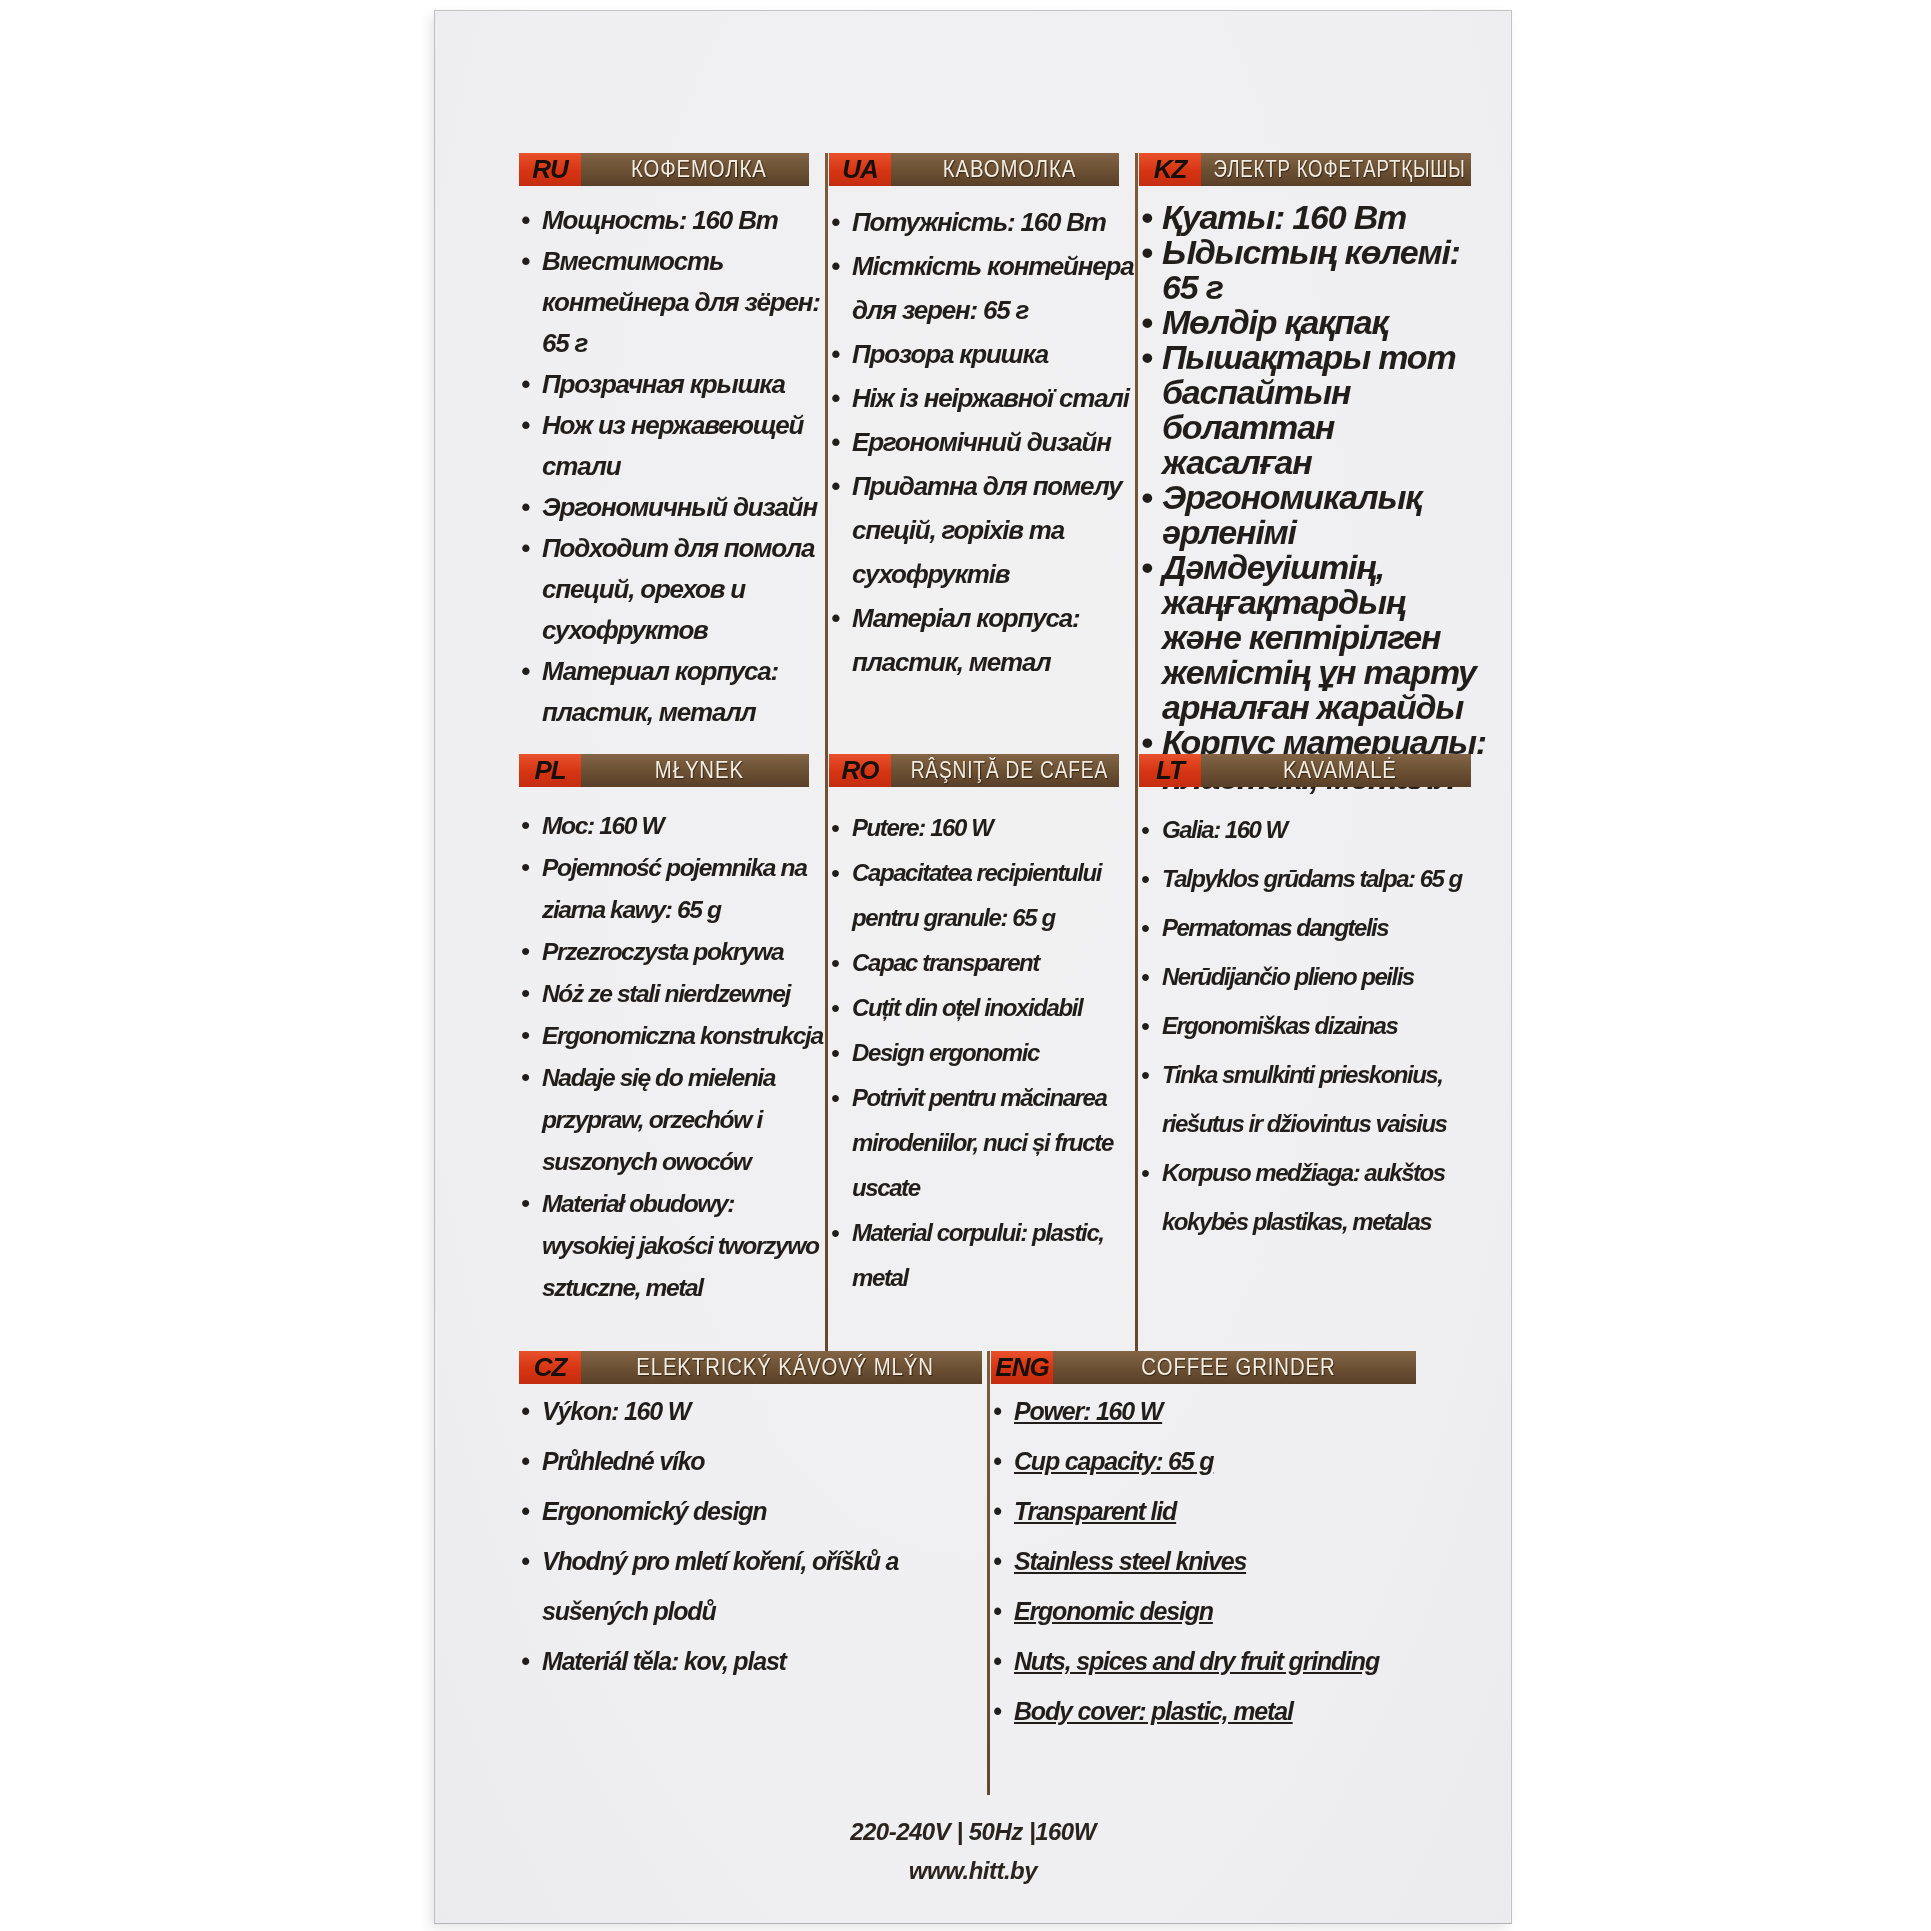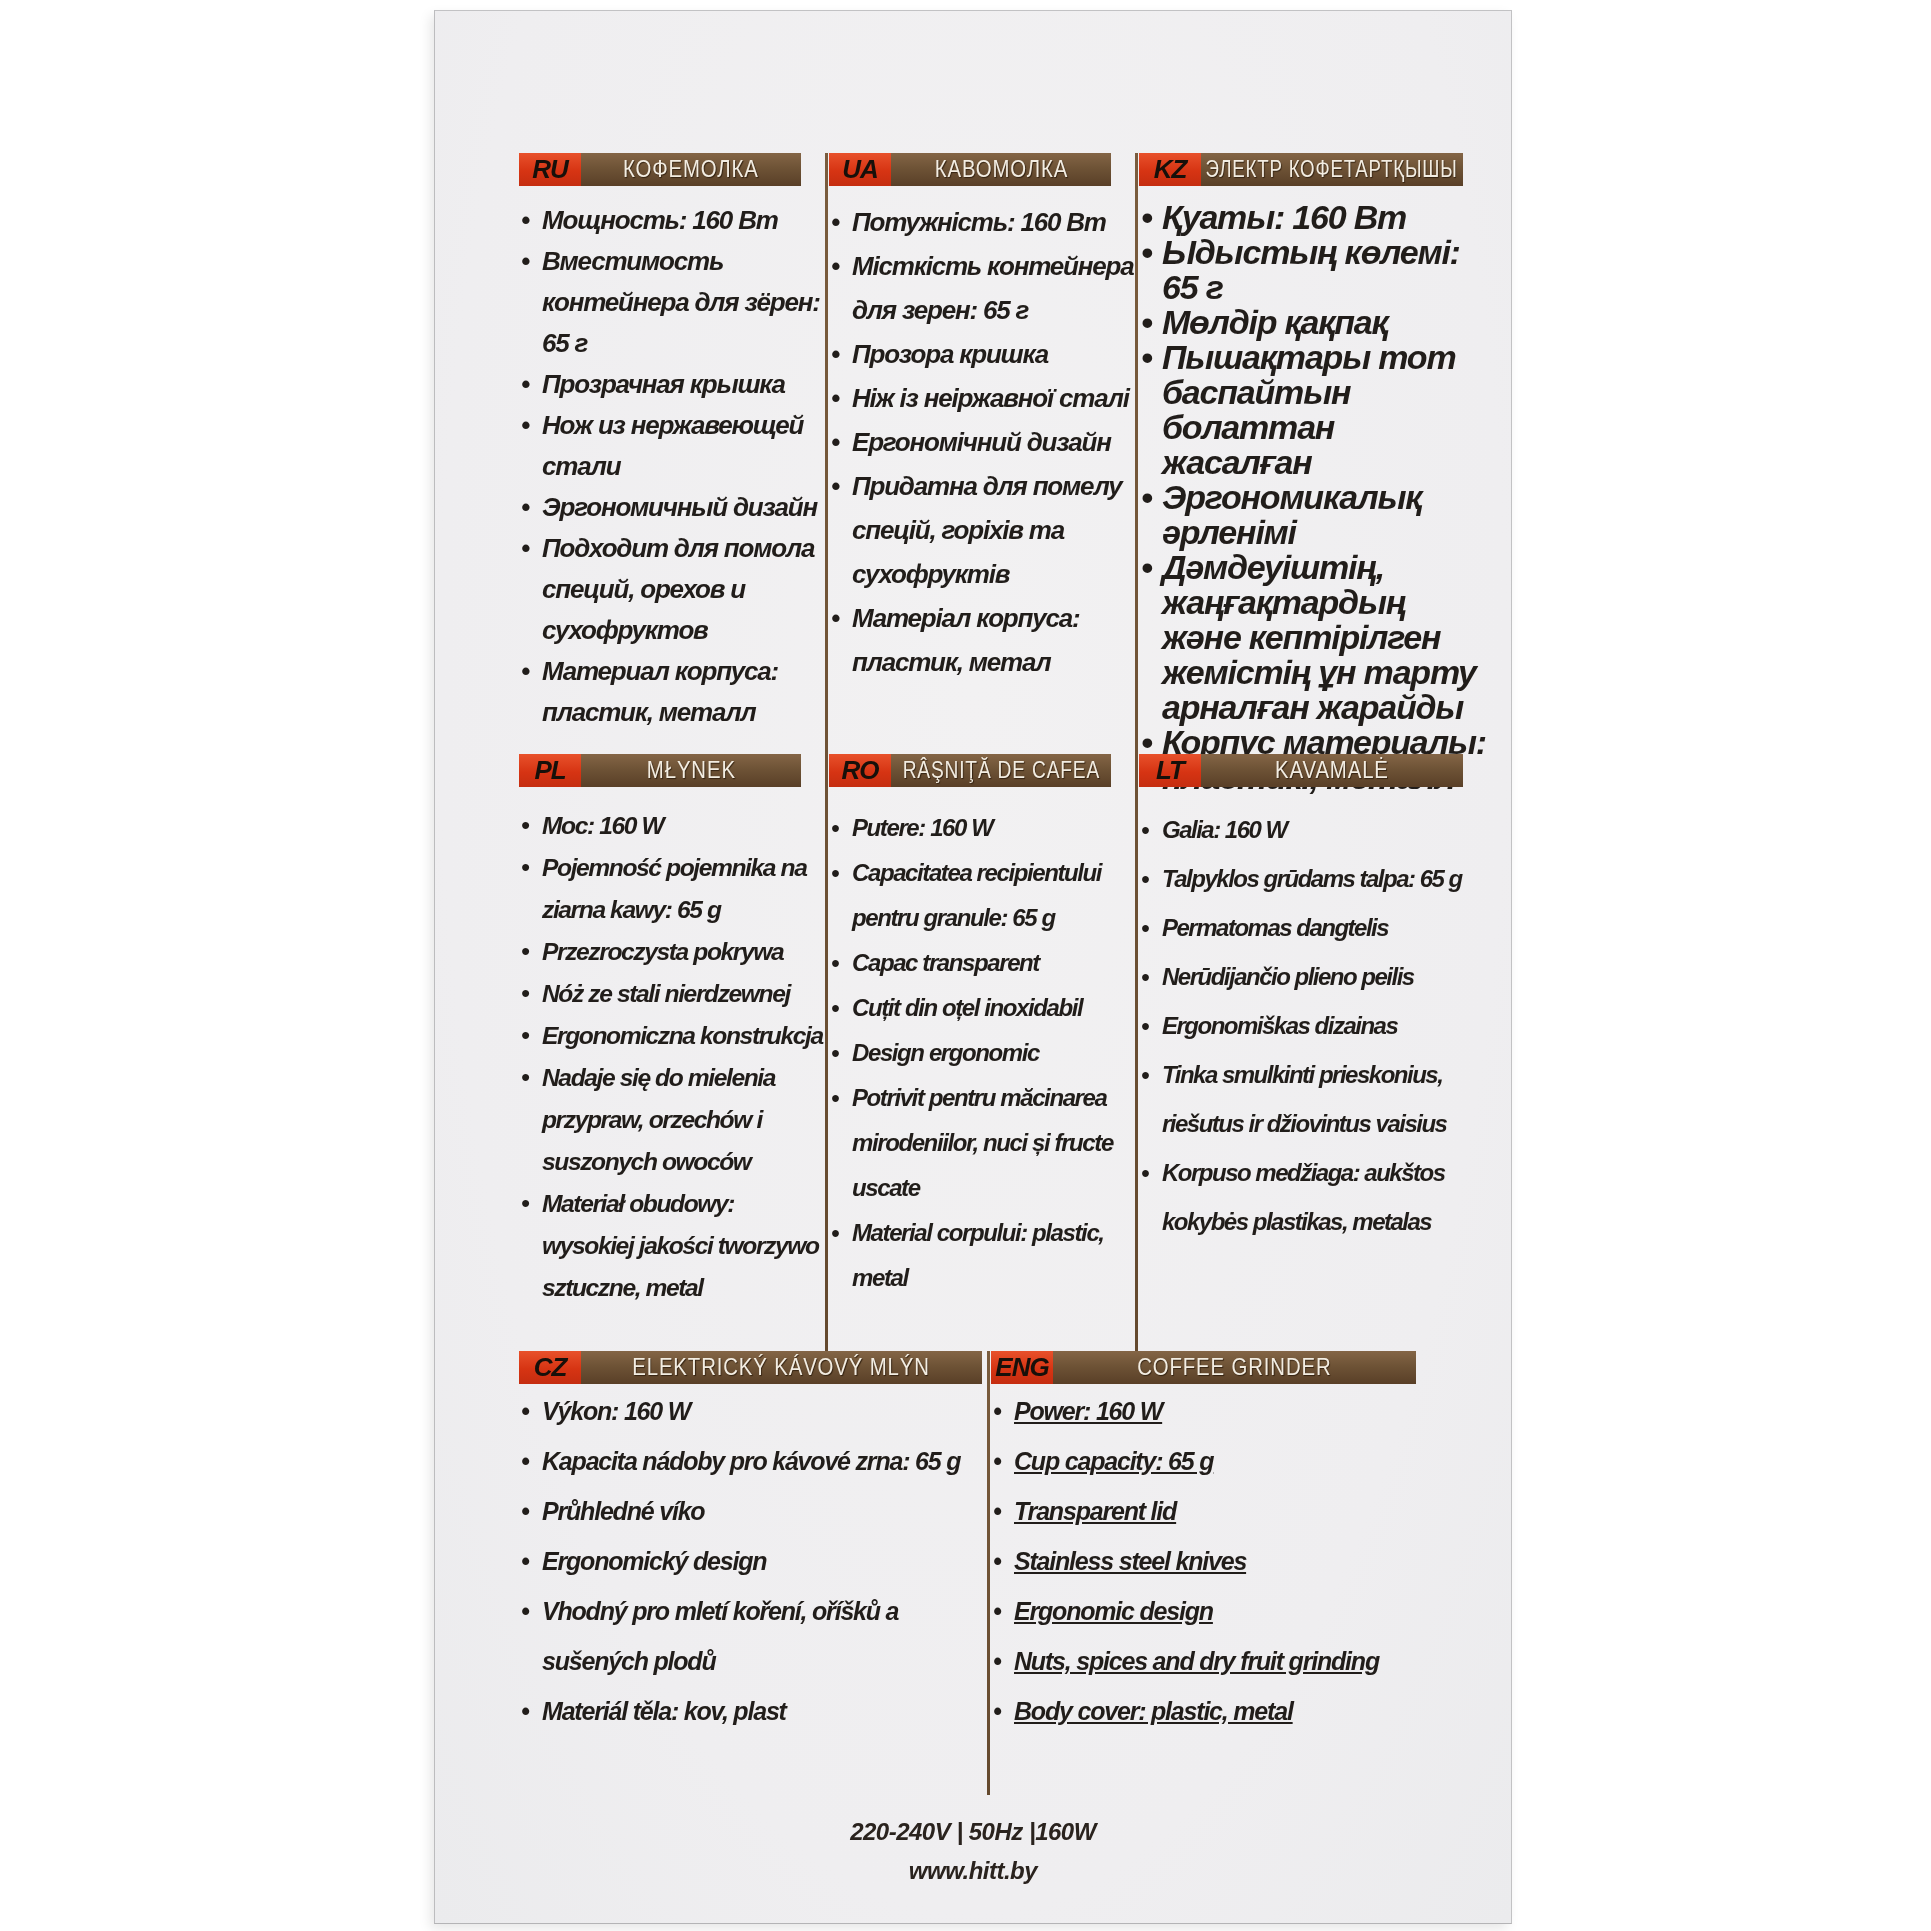--- a/index.html
+++ b/index.html
@@ -29,20 +29,21 @@
     background:linear-gradient(180deg,#e8512b 0%,#d63413 55%,#c52d10 100%);
     color:#17100a;
     font-weight:bold;font-style:italic;
     font-size:26px;letter-spacing:-1px;
   }
   .titlebar{
     height:33px;
     display:flex;align-items:center;justify-content:center;
     background:linear-gradient(180deg,#846546 0%,#6e5336 45%,#593f27 100%);
     overflow:hidden;
+    padding-left:8px;
   }
   .titlebar .t{
     color:#f3ede2;
     font-size:24px;
     letter-spacing:1px;
     white-space:nowrap;
     text-shadow:1px 1px 1px rgba(40,25,10,0.8);
   }
   ul.specs{
     list-style:none;margin:0;padding:0;
@@ -182,21 +183,20 @@
     <div class="col" style="left: 84px; top: 1340px; width: 463px;">
       <div class="col-header">
         <div class="badge">CZ</div>
         <div class="titlebar" style="width: 405px;">
           <span class="t" style="transform: scaleX(0.85);">ELEKTRICKÝ KÁVOVÝ MLÝN</span>
         </div>
       </div>
     </div>
     <ul class="specs" style="left: 84px; top: 1375px; width: 463px; line-height: 50px; font-size: 25px; letter-spacing: -1.2px;">
       <li>Výkon: 160 W</li>
-      <li>Kapacita nádoby pro kávové zrna: 65 g</li>
       <li>Průhledné víko</li>
       <li>Ergonomický design</li>
       <li>Vhodný pro mletí koření, oříšků a sušených plodů</li>
       <li>Materiál těla: kov, plast</li>
     </ul>
     <div class="col" style="left: 556px; top: 1340px; width: 425px; border-radius: 15px;">
       <div class="col-header">
         <div class="badge">ENG</div>
         <div class="titlebar" style="width: 403px;">
           <span class="t" style="transform: scaleX(0.85);">COFFEE GRINDER</span>

